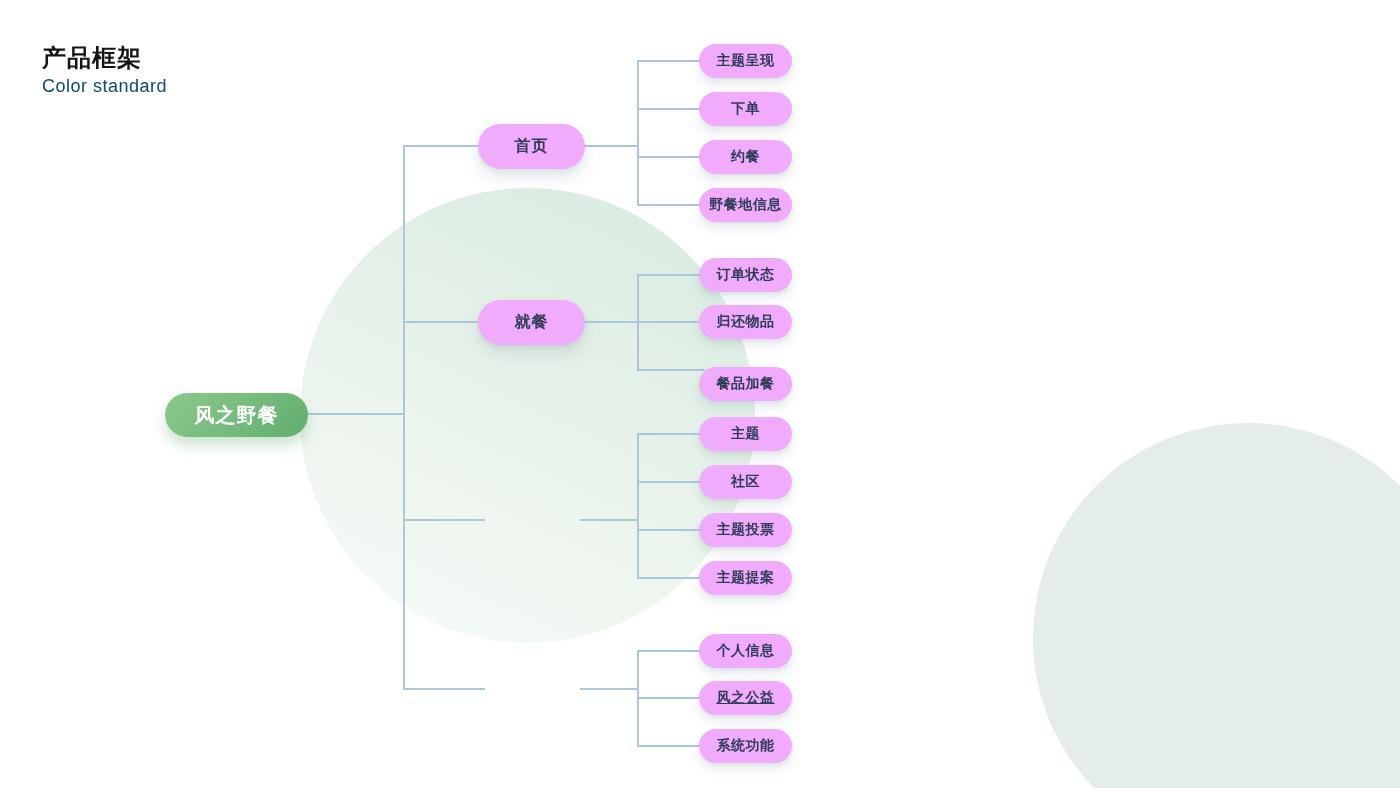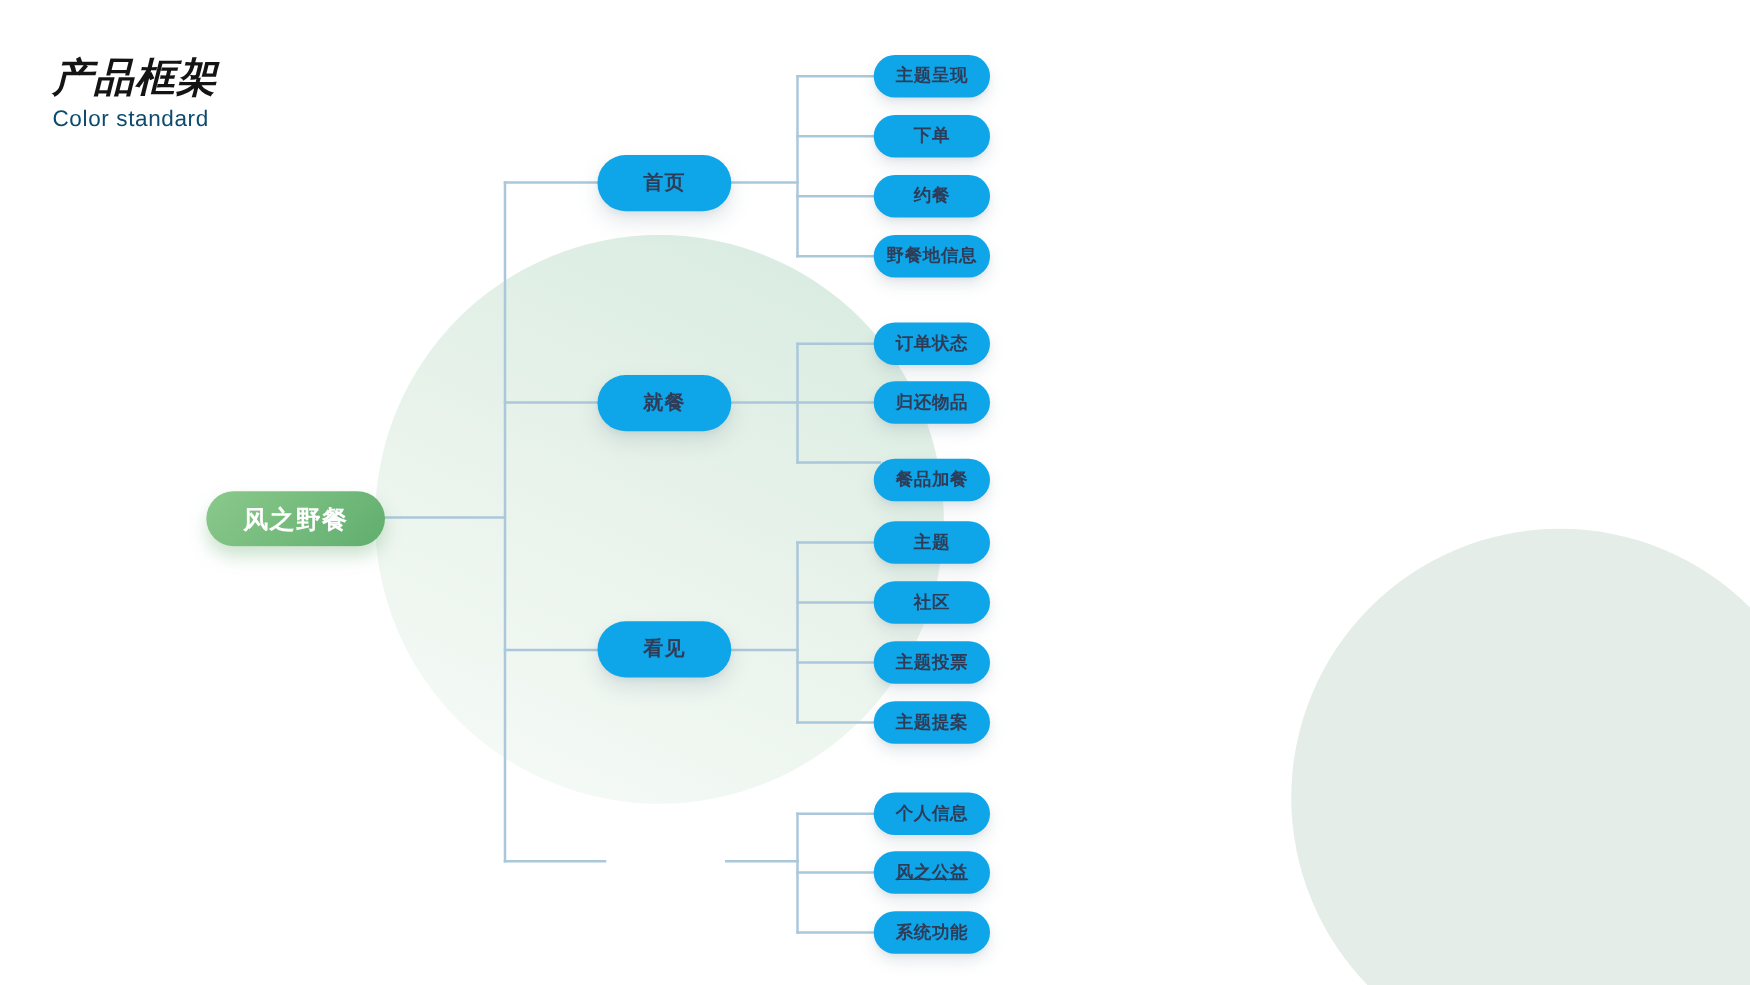--- a/index.html
+++ b/index.html
@@ -29,26 +29,25 @@
   }
   .bg-circle-br {
     left: 1033px; top: 423px;
     width: 430px; height: 430px;
     background: #e5ede8;
   }
 
   
   .header { position: absolute; left: 42px; top: 44px; z-index: 3; }
   .title {
-    font-size: 32px;
+    font-size: 24px;
     font-weight: 700;
     color: #141414;
     letter-spacing: 1px;
     line-height: 1.15;
-    font-style: italic;
   }
   .subtitle {
     margin-top: 4px;
     font-size: 18px;
     font-weight: 400;
     color: #0c4a6e;
     letter-spacing: 0.5px;
   }
 
   
@@ -56,21 +55,21 @@
   .line-h { height: 2px; }
   .line-v { width: 2px; }
 
   
   .pill {
     position: absolute;
     z-index: 2;
     display: flex;
     align-items: center;
     justify-content: center;
-    background: #0ea5e9;
+    background: #f0abfc;
     color: #2e3c58;
     border-radius: 30px;
     box-shadow: 0 8px 16px rgba(120, 140, 155, 0.22), 0 2px 4px rgba(120, 140, 155, 0.10);
     white-space: nowrap;
   }
   .pill-root {
     left: 165px; top: 393px;
     width: 143px; height: 44px;
     background: linear-gradient(135deg, #8bc98c 0%, #60ae6e 100%);
     color: #ffffff;
@@ -142,21 +141,20 @@
   <div class="line line-h" style="left:637px; top:577px; width:68px;"></div>
 
   <div class="line line-h" style="left:637px; top:650px; width:68px;"></div>
   <div class="line line-h" style="left:637px; top:697px; width:68px;"></div>
   <div class="line line-h" style="left:637px; top:745px; width:68px;"></div>
 
   <div class="pill pill-root">风之野餐</div>
 
   <div class="pill pill-l1" style="top:124px;">首页</div>
   <div class="pill pill-l1" style="top:300px;">就餐</div>
-  <div class="pill pill-l1" style="top:497px;">看见</div>
 
   <div class="pill pill-l2" style="top:44px;">主题呈现</div>
   <div class="pill pill-l2" style="top:92px;">下单</div>
   <div class="pill pill-l2" style="top:140px;">约餐</div>
   <div class="pill pill-l2" style="top:188px;">野餐地信息</div>
 
   <div class="pill pill-l2" style="top:258px;">订单状态</div>
   <div class="pill pill-l2" style="top:305px;">归还物品</div>
   <div class="pill pill-l2" style="top:367px;">餐品加餐</div>
 

